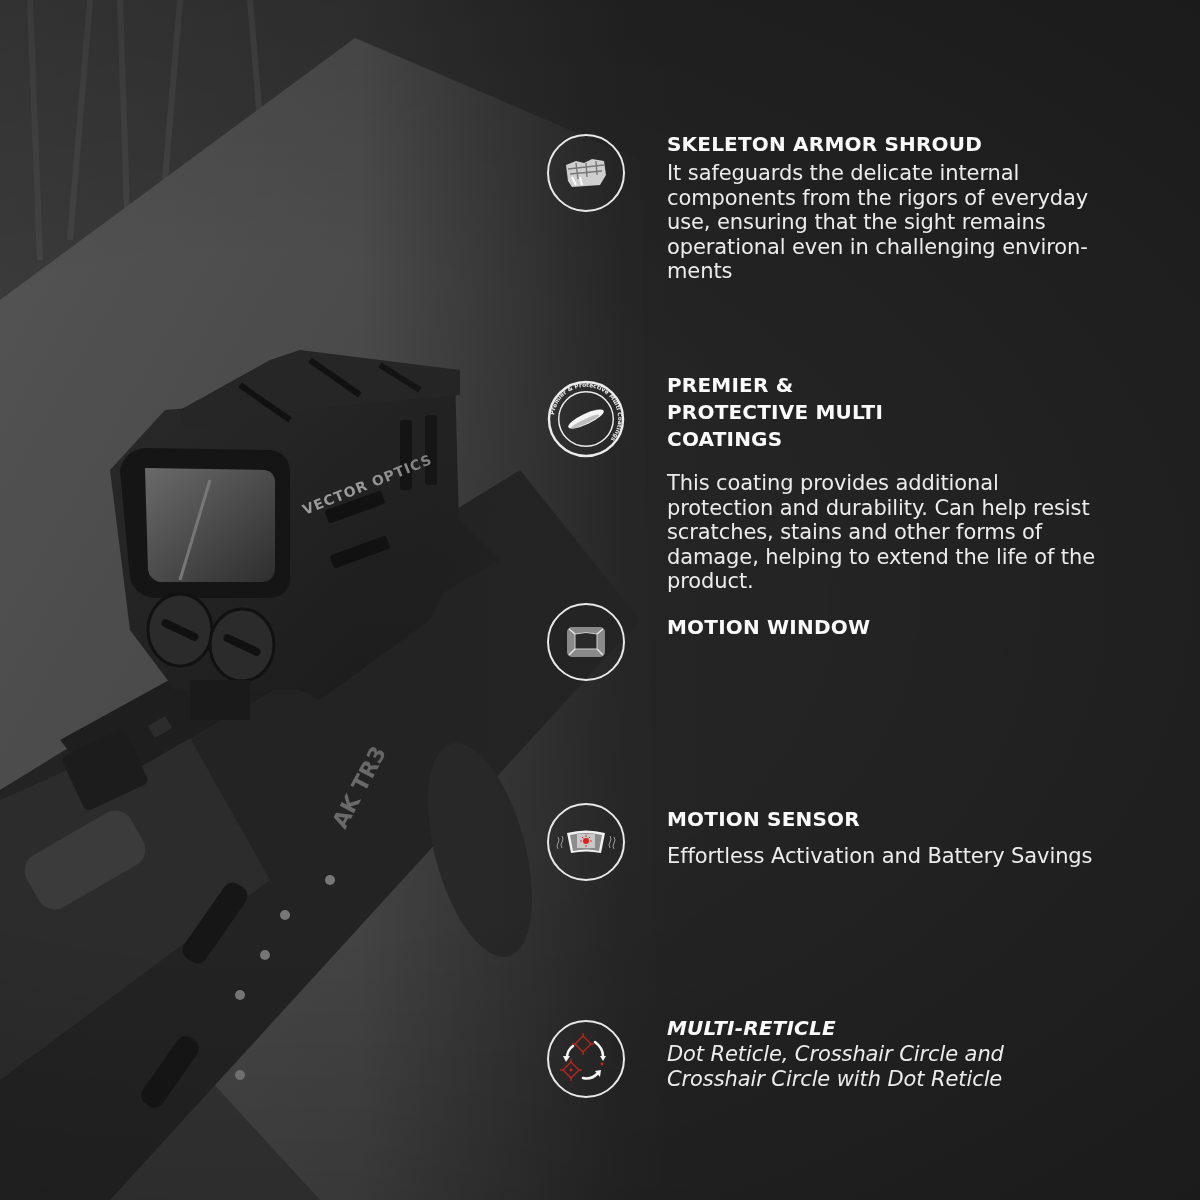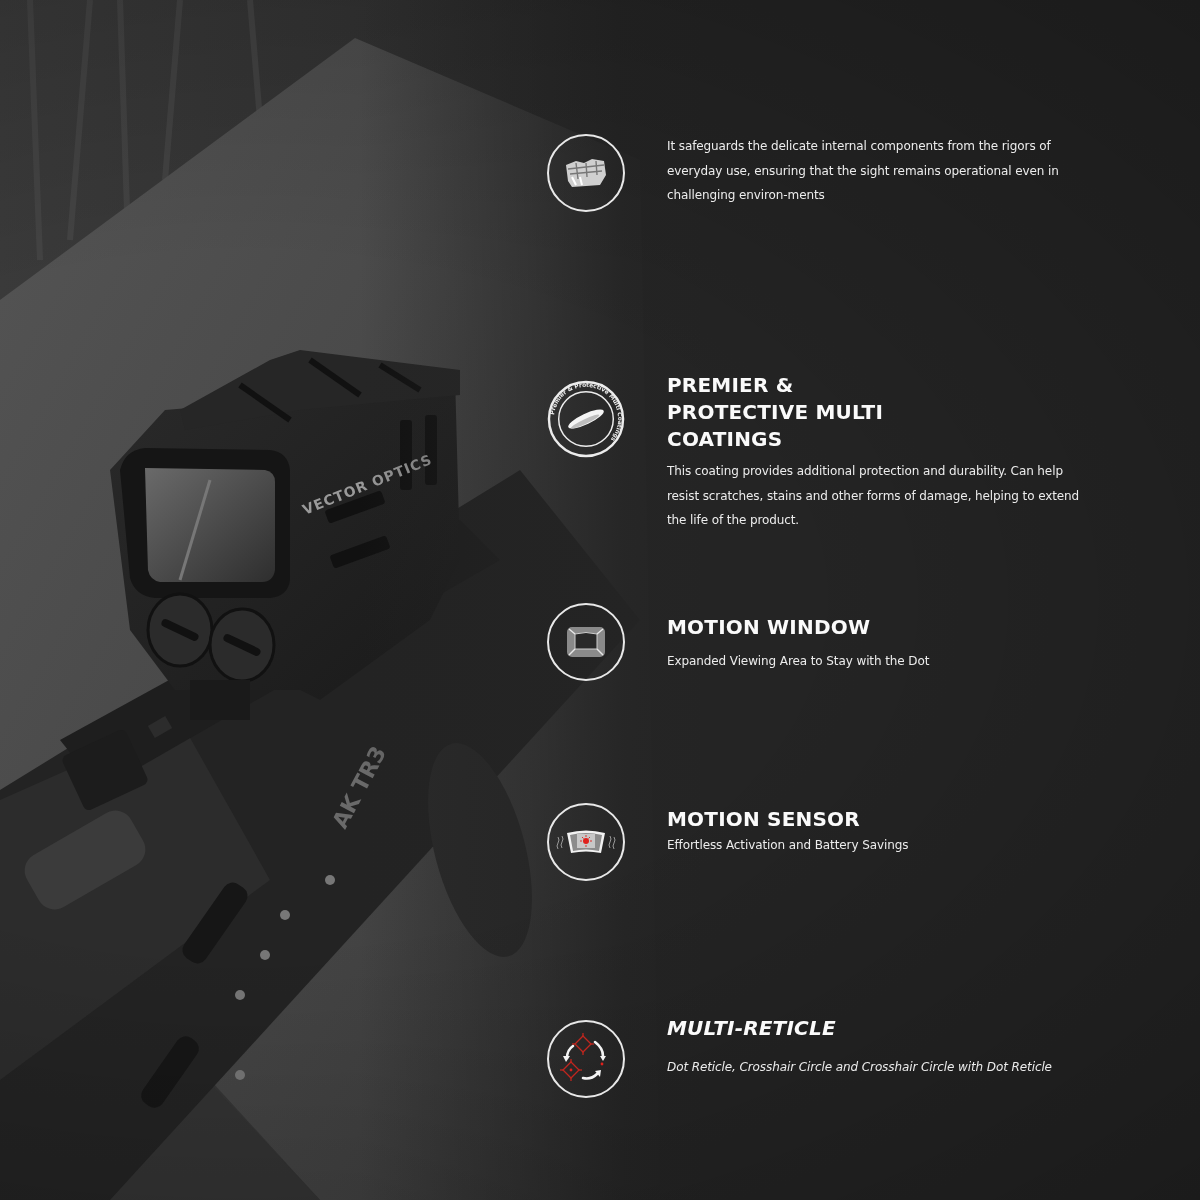--- a/index.html
+++ b/index.html
@@ -29,21 +29,21 @@
       display: flex; align-items: center; justify-content: center;
     }
     .feature-text { position: absolute; left: 120px; width: 430px; }
     .feature-title {
       font-family: "DejaVu Sans", sans-serif; font-weight: bold;
       font-size: 20px; line-height: 27px; letter-spacing: 0.2px; color: #fafafa;
       margin: 0; white-space: nowrap;
     }
     .feature-desc {
       font-family: "DejaVu Sans", sans-serif;
-      font-size: 12px; line-height: 24.5px; color: #ececec; margin: 0;
+      font-size: 21px; line-height: 24.5px; color: #ececec; margin: 0;
       letter-spacing: -0.1px;
     }
   </style>
 </head>
 <body>
 
 <div class="page">
 
   <div class="photo">
     <svg width="1200" height="1200" viewBox="0 0 1200 1200">
@@ -148,20 +148,21 @@
           <path d="M6,14 L42,10"></path>
           <path d="M8,19 L40,16"></path>
           <path d="M14,8 L16,24"></path>
           <path d="M24,8 L25,22"></path>
           <path d="M34,6 L35,20"></path>
         </g>
         <path d="M10,22 L14,30 M18,22 L20,30" stroke="#ffffff" stroke-width="2"></path>
       </svg>
     </div>
     <div class="feature-text" style="top:-3px;">
+      <h2 class="feature-title">SKELETON ARMOR SHROUD</h2>
       <p class="feature-desc" style="margin-top:3px;">It safeguards the delicate internal components from the rigors of everyday use, ensuring that the sight remains operational even in challenging environ-ments</p>
     </div>
   </div>
 
   <div class="feature" style="top:380px;">
     <div class="icon-circle" style="border:none;">
       <svg width="80" height="80" viewBox="0 0 80 80">
         <circle cx="40" cy="40" r="38" fill="none" stroke="#ececec" stroke-width="2.5"></circle>
         <circle cx="40" cy="40" r="28" fill="none" stroke="#ececec" stroke-width="1.5"></circle>
         <defs>
@@ -171,40 +172,39 @@
           <textPath href="#ringPath" startOffset="2%">Premier &amp; Protective Multi Coatings</textPath>
         </text>
         <ellipse cx="40" cy="40" rx="20" ry="5.5" fill="#f4f4f4" transform="rotate(-25 40 40)"></ellipse>
         <ellipse cx="38" cy="42" rx="16" ry="2.5" fill="#bdbdbd" transform="rotate(-25 40 40)"></ellipse>
       </svg>
     </div>
     <div class="feature-text" style="top:-8px;">
       <h2 class="feature-title">
         <span style="display:block; width:270px; white-space:normal;">PREMIER &amp; PROTECTIVE MULTI COATINGS</span>
       </h2>
-      <p class="feature-desc" style="margin-top:6px;">This coating provides additional protection and durability. Can help resist scratches, stains and other forms of damage, helping to extend the life of the product.</p>
+      <p class="feature-desc" style="margin-top:18px;">This coating provides additional protection and durability. Can help resist scratches, stains and other forms of damage, helping to extend the life of the product.</p>
     </div>
   </div>
 
   <div class="feature" style="top:603px;">
     <div class="icon-circle">
       <svg width="40" height="32" viewBox="0 0 40 32">
         <rect x="1" y="1" width="38" height="30" rx="5" fill="#8a8a8a"></rect>
         <path d="M9,8 Q20,5 31,8 L31,23 L9,23 Z" fill="#2a2a2a" stroke="#cfcfcf" stroke-width="1"></path>
         <g stroke="#e8e8e8" stroke-width="1.4">
           <line x1="3" y1="3" x2="9" y2="8"></line>
           <line x1="37" y1="3" x2="31" y2="8"></line>
           <line x1="3" y1="29" x2="9" y2="23"></line>
           <line x1="37" y1="29" x2="31" y2="23"></line>
         </g>
       </svg>
     </div>
     <div class="feature-text" style="top:11px;">
       <h2 class="feature-title">MOTION WINDOW</h2>
-      <p class="feature-desc" style="margin-top:8px;">Expanded Viewing Area to Stay with the Dot</p>
     </div>
   </div>
 
   <div class="feature" style="top:803px;">
     <div class="icon-circle">
       <svg width="62" height="30" viewBox="0 0 62 30">
         <g stroke="#9a9a9a" stroke-width="1" fill="none">
           <path d="M3,10 q2,3 0,6 q-2,3 0,6"></path>
           <path d="M7,9 q2,3 0,6 q-2,3 0,6"></path>
           <path d="M55,9 q2,3 0,6 q-2,3 0,6"></path>
@@ -219,21 +219,21 @@
             <line x1="31" y1="18" x2="31" y2="20"></line>
           <line x1="25" y1="14" x2="27" y2="14"></line>
             <line x1="35" y1="14" x2="37" y2="14"></line>
           <line x1="27" y1="10" x2="28.5" y2="11.5"></line>
             <line x1="35" y1="10" x2="33.5" y2="11.5"></line>
         </g>
       </svg>
     </div>
     <div class="feature-text" style="top:3px;">
       <h2 class="feature-title">MOTION SENSOR</h2>
-      <p class="feature-desc" style="">Effortless Activation and Battery Savings</p>
+      <p class="feature-desc" style="margin-top:11px;">Effortless Activation and Battery Savings</p>
     </div>
   </div>
 
   <div class="feature" style="top:1020px;">
     <div class="icon-circle">
       <svg width="66" height="66" viewBox="0 0 66 66">
 
         <g stroke="#c0261e" stroke-width="1.3" fill="none">
           <path d="M30,10 L38,18 L30,26 L22,18 Z"></path>
           <line x1="30" y1="7" x2="30" y2="11"></line>
@@ -260,17 +260,17 @@
         </g>
         <g fill="#f4f4f4">
           <polygon points="47,30 53,30 50,35"></polygon>
           <polygon points="42,45 47,51 48,44"></polygon>
           <polygon points="10,30 17,30 13,36"></polygon>
         </g>
       </svg>
     </div>
     <div class="feature-text" style="top:-5px;font-style:italic;">
       <h2 class="feature-title">MULTI-RETICLE</h2>
-      <p class="feature-desc" style="margin-top:13px; width:420px;">Dot Reticle, Crosshair Circle and Crosshair Circle with Dot Reticle</p>
+      <p class="feature-desc" style="width:420px;">Dot Reticle, Crosshair Circle and Crosshair Circle with Dot Reticle</p>
     </div>
   </div>
 
 </div>
 
 </body></html>

